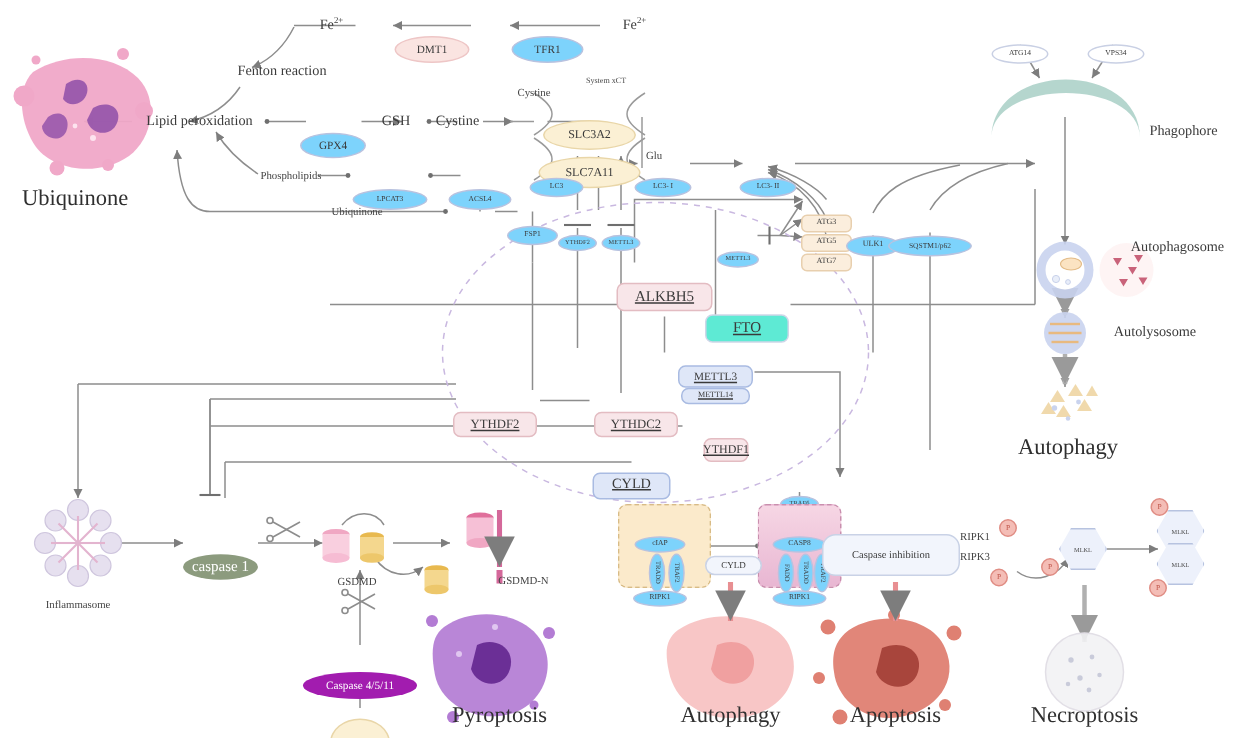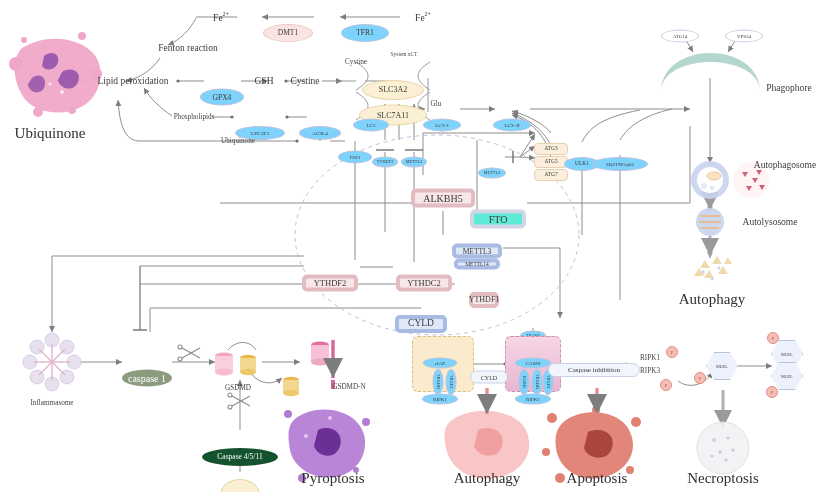--- a/index.html
+++ b/index.html
@@ -3,28 +3,28 @@
 <meta charset="utf-8">
 <style>
   html,body{margin:0;padding:0;background:#ffffff;}
   body{width:824px;height:492px;position:relative;overflow:hidden;
        font-family:"Liberation Serif",serif;color:#3a3a3a;}
   #stage{position:absolute;left:0;top:0;width:824px;height:492px;}
   svg#wires{position:absolute;left:0;top:0;width:824px;height:492px;}
   .node{position:absolute;transform:translate(-50%,-50%);
         display:flex;align-items:center;justify-content:center;
         text-align:left;white-space:nowrap;line-height:1;box-sizing:border-box;margin-top:16px;}
-  .rbox{border-radius:5px;border:4px solid #6d28d9;background:#eef1fa;}
+  .rbox{border-radius:5px;border:1px solid #6d28d9;background:#eef1fa;text-decoration:underline;}
   .rbox.pink{border-color:#e3bcc2;background:#f8e6e9;}
   .rbox.blue{border-color:#a9bbe2;background:#dfe7f8;}
   .rbox.plain{border-color:#cfd6e8;background:#5eead4;}
   .oval{border-radius:50%;border:1px solid #b9c2df;background:#7dd3fc;}
   .oval.rose{border-color:#eec6c6;background:#fae4e1;}
   .oval.olive{border:none;background:#8c9b7e;color:#ffffff;}
-  .oval.olive2{border:none;background:#14532d;color:#ffffff;}
+  .oval.olive2{border:none;background:#a21caf;color:#ffffff;}
   .oval.cream{border-color:#e9d6a8;background:#fbf0d4;}
   .oval.white{border-color:#c9d0e4;background:#ffffff;}
   .oval.tiny{font-size:4.2px;letter-spacing:.1px;}
   .lbl{position:absolute;transform:translate(-50%,-50%);white-space:nowrap;}
   .big{font-size:15px;color:#2f2f2f;}
   .med{font-size:9.5px;color:#3b3b3b;}
   .sm{font-size:7.2px;color:#444;}
   .xs{font-size:5.4px;color:#4a4a4a;}
   .atgbox{border-radius:4px;border:1px solid #e8cfae;background:#fbeedd;}
   .capsule{border-radius:9px;border:1px solid #c9d2e6;background:#f2f5fc;}
@@ -421,21 +421,21 @@
 <div class="node oval" style="left:440px;top:383px;width:36px;height:11px;font-size:5px">RIPK1</div>
 
 <div class="cplx cplxB" style="left:533px;top:364px;width:56px;height:56px"></div>
 <div class="node oval" style="left:533px;top:347px;width:36px;height:11px;font-size:5px">CASP8</div>
 <div class="node oval rot" style="left:524px;top:366px;width:11px;height:26px;font-size:4.4px">FADD</div>
 <div class="node oval rot" style="left:537px;top:366px;width:11px;height:26px;font-size:4.4px">TRADD</div>
 <div class="node oval rot" style="left:548px;top:366px;width:11px;height:26px;font-size:4.4px">TRAF2</div>
 <div class="node oval" style="left:533px;top:383px;width:36px;height:11px;font-size:5px">RIPK1</div>
 
 <div class="node capsule" style="left:489px;top:361px;width:38px;height:13px;font-size:6px">CYLD</div>
-<div class="node capsule" style="left:594px;top:354px;width:92px;height:14px;font-size:7px">Caspase inhibition</div>
+<div class="node capsule" style="left:594px;top:354px;width:92px;height:28px;font-size:7px">Caspase inhibition</div>
 
 <div class="lbl big" style="left:487px;top:478px">Autophagy</div>
 <div class="lbl big" style="left:597px;top:478px">Apoptosis</div>
 
 <div class="lbl sm" style="left:650px;top:358px">RIPK1</div>
 <div class="lbl sm" style="left:650px;top:371px">RIPK3</div>
 <div class="pdot" style="left:672px;top:352px">P</div>
 <div class="pdot" style="left:666px;top:385px">P</div>
 <div class="pdot" style="left:700px;top:378px">P</div>
 <div class="hex" style="left:722px;top:366px">MLKL</div>

